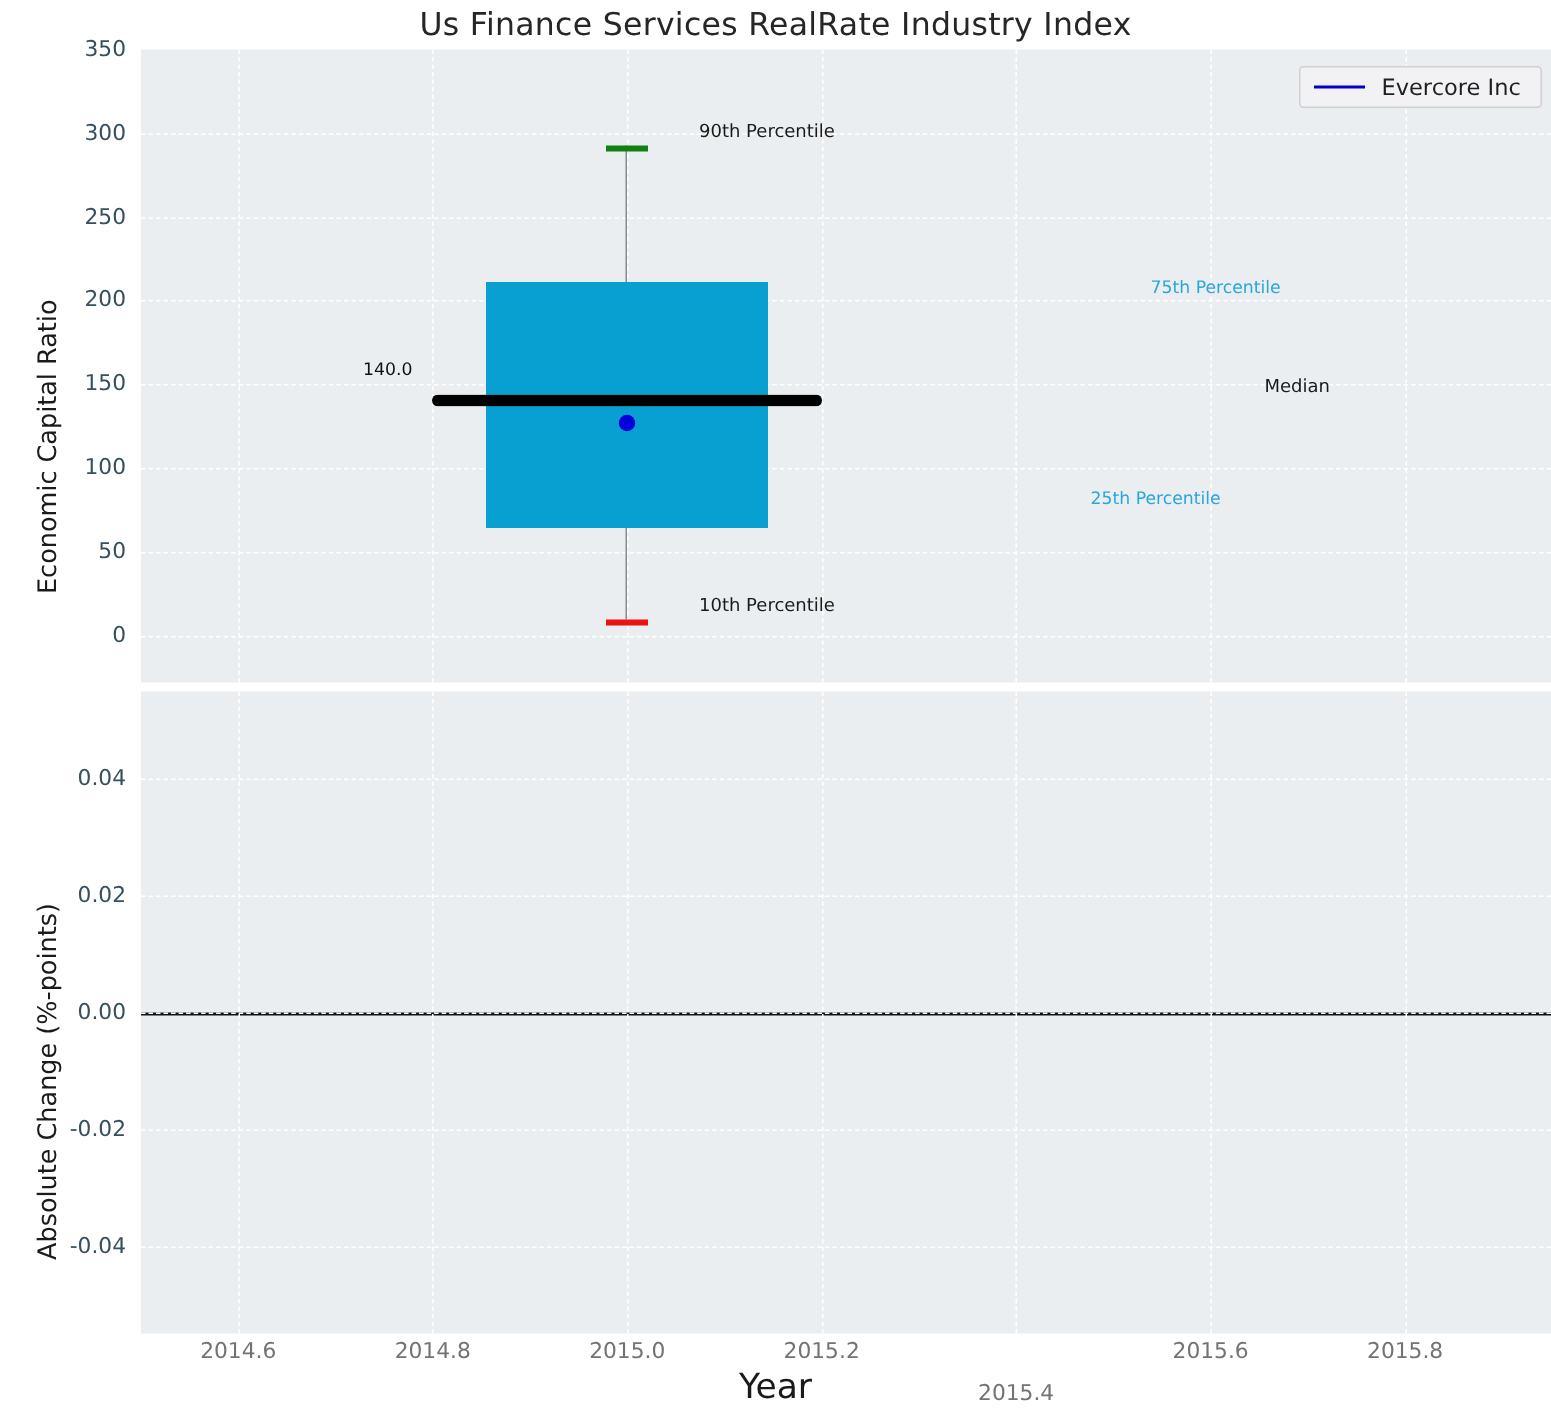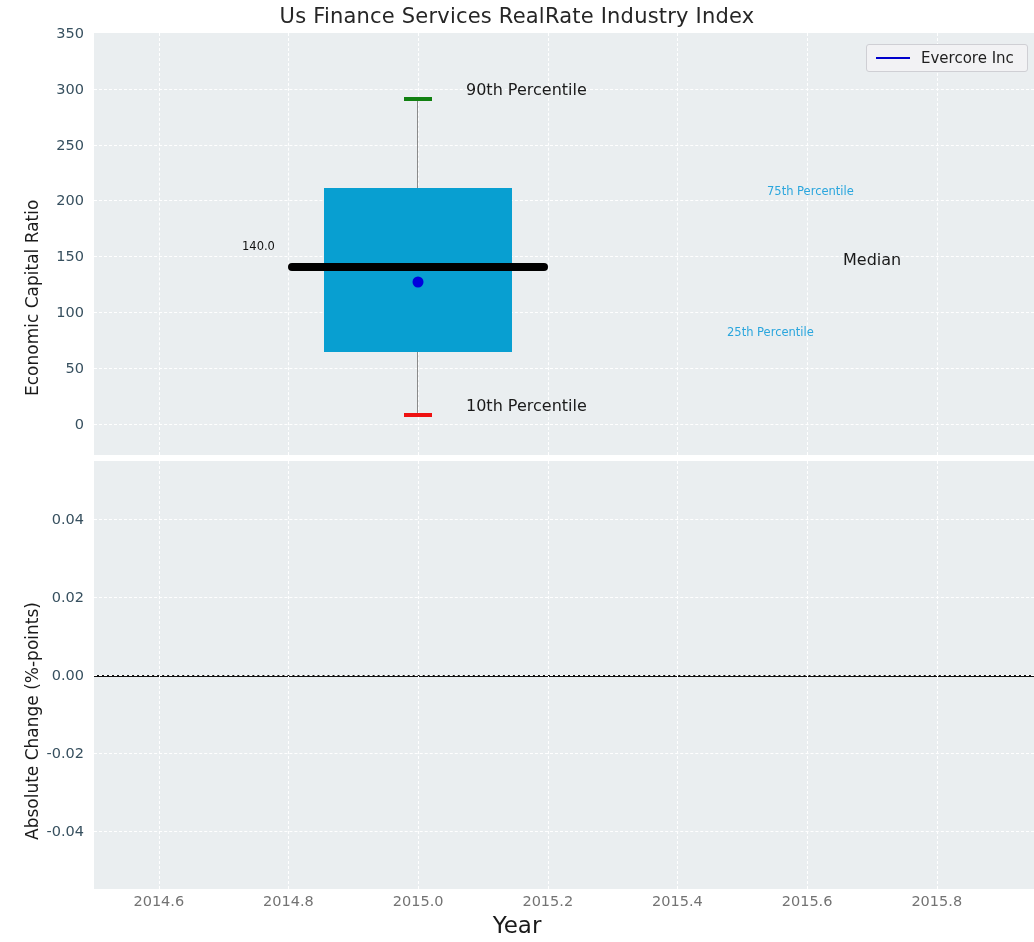--- a/index.html
+++ b/index.html
@@ -129,21 +129,21 @@
   .zero-line {
     position: absolute;
     left: 0; width: 100%;
     height: 0;
     border-top: 2px solid #111111;
   }
 
   
   .annot {
     position: absolute;
-    font-size: 16px;
+    font-size: 12px;
     color: #1a1a1a;
     white-space: nowrap;
   }
   .annot-pct {
     position: absolute;
     font-size: 11.5px;
     color: #2ba6dd;
     white-space: nowrap;
   }
   .annot-value {
@@ -236,21 +236,21 @@
       <div class="ytick" style="top: 214px;">0.00</div>
       <div class="ytick" style="top: 291.818px;">-0.02</div>
       <div class="ytick" style="top: 369.636px;">-0.04</div>
     </div>
 
   <div id="xticks-host">
       <div class="xtick" style="left: 158.828px;">2014.6</div>
       <div class="xtick" style="left: 288.483px;">2014.8</div>
       <div class="xtick" style="left: 418.138px;">2015.0</div>
       <div class="xtick" style="left: 547.793px;">2015.2</div>
-      <div class="xtick" style="left: 677.448px;">2015.4</div>
+      <div class="xtick" style="left: 677.448px; margin-top: 28px;">2015.4</div>
       <div class="xtick" style="left: 807.103px;">2015.6</div>
       <div class="xtick" style="left: 936.759px;">2015.8</div>
     </div>
 
   <div class="ylabel" id="ylabel-top">Economic Capital Ratio</div>
   <div class="ylabel" id="ylabel-bottom">Absolute Change (%-points)</div>
   <div class="xlabel">Year</div>
 
   <div id="boxplot-host">
       <div class="whisker-line" style="left: 417.338px; top: 96.6349px; height: 91.545px;"></div>

